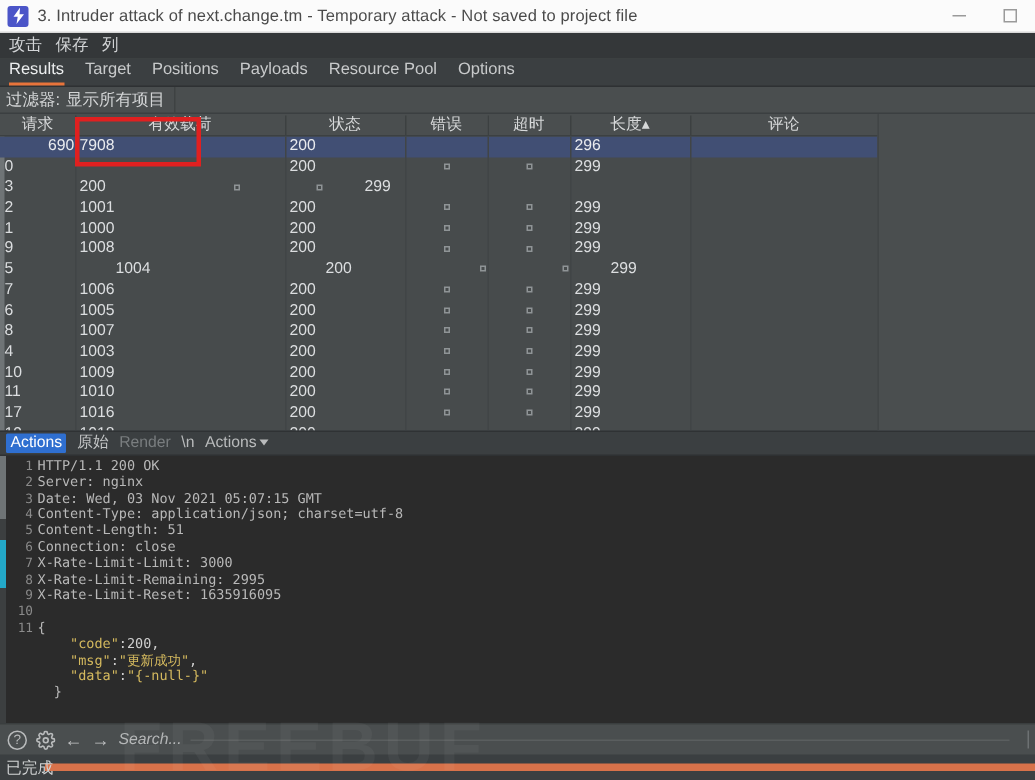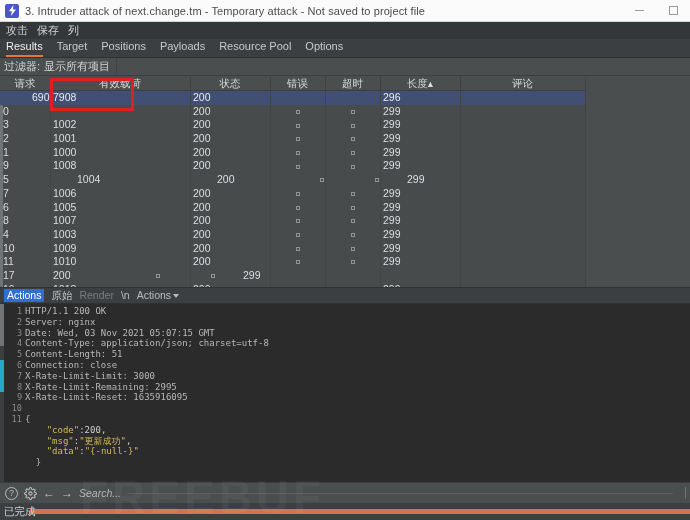--- a/index.html
+++ b/index.html
@@ -352,21 +352,20 @@
           <div class="td num" style="width: 140px;"></div>
           <div class="td num" style="width: 80px;">200</div>
           <div class="td ctr" style="width: 55px;"><span class="dot"></span></div>
           <div class="td ctr" style="width: 55px;"><span class="dot"></span></div>
           <div class="td num" style="width: 80px;">299</div>
           <div class="td num" style="width: 125px;"></div>
           <div class="td" style="flex: 1 1 0%;"></div>
         </div>
         <div class="trow">
           <div class="td num" style="width: 50px;">3</div>
-          <div class="td num" style="width: 140px;">1002</div>
           <div class="td num" style="width: 80px;">200</div>
           <div class="td ctr" style="width: 55px;"><span class="dot"></span></div>
           <div class="td ctr" style="width: 55px;"><span class="dot"></span></div>
           <div class="td num" style="width: 80px;">299</div>
           <div class="td num" style="width: 125px;"></div>
           <div class="td" style="flex: 1 1 0%;"></div>
         </div>
         <div class="trow">
           <div class="td num" style="width: 50px;">2</div>
           <div class="td num" style="width: 140px;">1001</div>
@@ -462,20 +461,21 @@
           <div class="td num" style="width: 140px;">1010</div>
           <div class="td num" style="width: 80px;">200</div>
           <div class="td ctr" style="width: 55px;"><span class="dot"></span></div>
           <div class="td ctr" style="width: 55px;"><span class="dot"></span></div>
           <div class="td num" style="width: 80px;">299</div>
           <div class="td num" style="width: 125px;"></div>
           <div class="td" style="flex: 1 1 0%;"></div>
         </div>
         <div class="trow">
           <div class="td num" style="width: 50px;">17</div>
+          <div class="td num" style="width: 140px;">1016</div>
           <div class="td num" style="width: 80px;">200</div>
           <div class="td ctr" style="width: 55px;"><span class="dot"></span></div>
           <div class="td ctr" style="width: 55px;"><span class="dot"></span></div>
           <div class="td num" style="width: 80px;">299</div>
           <div class="td num" style="width: 125px;"></div>
           <div class="td" style="flex: 1 1 0%;"></div>
         </div>
         <div class="trow">
           <div class="td num" style="width: 50px;">19</div>
           <div class="td num" style="width: 140px;">1018</div>

